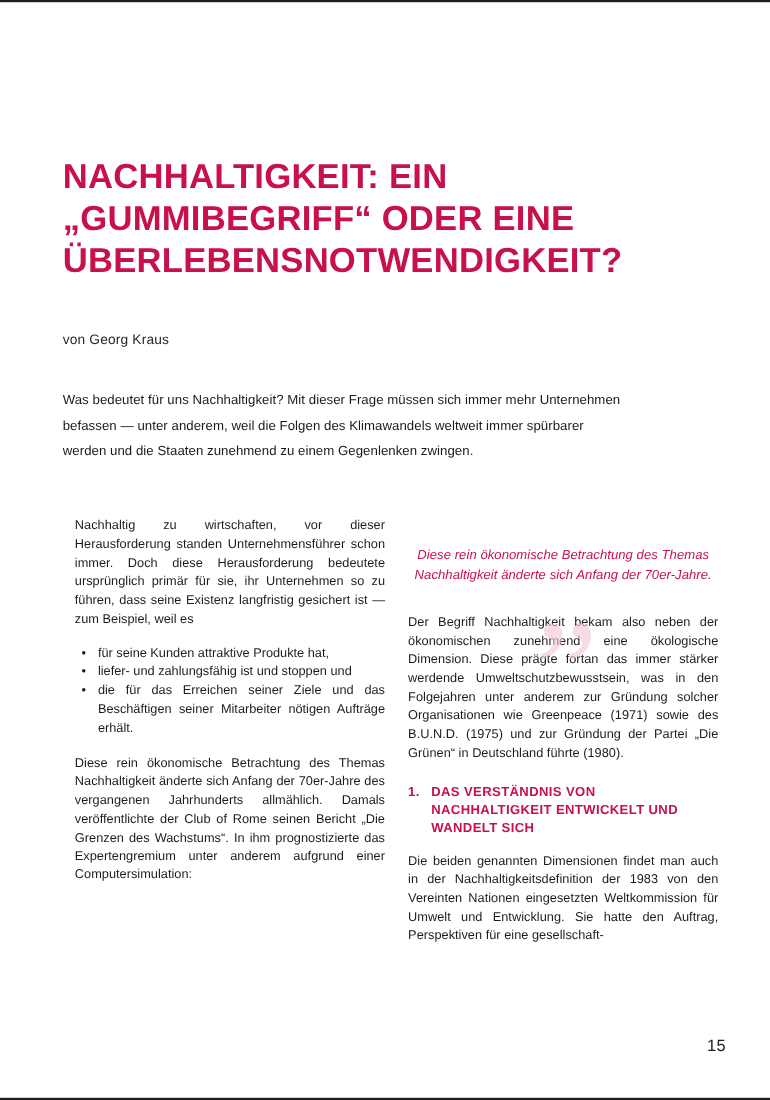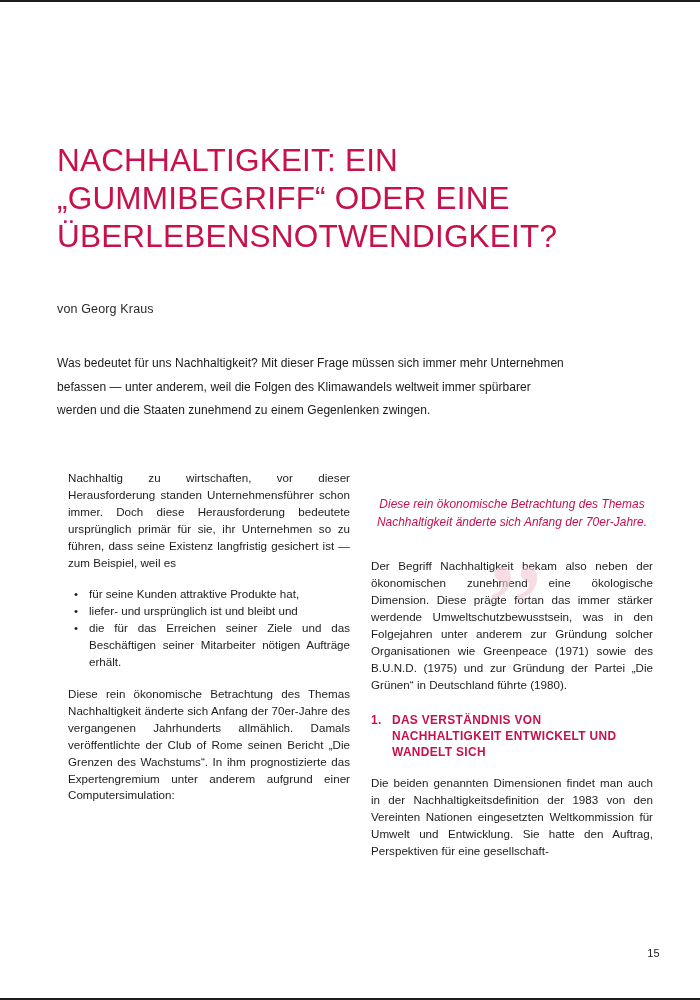--- a/index.html
+++ b/index.html
@@ -42,21 +42,21 @@
     position: absolute;
     left: 57px;
     top: 141px;
     width: 600px;
   }
   .doc-title {
     margin: 0;
     color: #C8104A;
     font-size: 31.5px;
     line-height: 38px;
-    font-weight: 400;
+    font-weight: 700;
     letter-spacing: 0.2px;
     white-space: pre-line;
   }
 
   .byline {
     position: absolute;
     left: 57px;
     top: 301px;
     font-size: 12.5px;
     line-height: 16px;
@@ -179,21 +179,21 @@
     position: absolute;
     left: 0;
     top: 0;
   }
 
   
   .page-number {
     position: absolute;
     right: 40px;
     bottom: 41px;
-    font-size: 11px;
+    font-size: 15px;
     color: #1c1c1c;
     letter-spacing: 0.3px;
   }
 </style>
 </head>
 <body>
 
 <div class="page">
 
   <div class="edge-top"></div>
@@ -209,21 +209,21 @@
   <p class="lead">Was bedeutet für uns Nachhaltigkeit? Mit dieser Frage müssen sich immer mehr Unternehmen befassen — unter anderem, weil die Folgen des Klimawandels weltweit immer spürbarer werden und die Staaten zunehmend zu einem Gegenlenken zwingen.</p>
 
   <div class="columns">
 
     <div class="col col-left">
 
       <p class="body-p">Nachhaltig zu wirtschaften, vor dieser Herausforderung standen Unternehmensführer schon immer. Doch diese Herausforderung bedeutete ursprünglich primär für sie, ihr Unternehmen so zu führen, dass seine Existenz langfristig gesichert ist — zum Beispiel, weil es</p>
 
       <ul class="bullets">
         <li>für seine Kunden attraktive Produkte hat,</li>
-        <li>liefer- und ursprünglich ist und bleibt und</li>
+        <li>liefer- und zahlungsfähig ist und stoppen und</li>
         <li>die für das Erreichen seiner Ziele und das Beschäftigen seiner Mitarbeiter nötigen Aufträge erhält.</li>
       </ul>
 
       <p class="body-p">Diese rein ökonomische Betrachtung des Themas Nachhaltigkeit änderte sich Anfang der 70er-Jahre des vergangenen Jahrhunderts allmählich. Damals veröffentlichte der Club of Rome seinen Bericht „Die Grenzen des Wachstums“. In ihm prognostizierte das Expertengremium unter anderem aufgrund einer Computersimulation:</p>
 
       <ul class="bullets">
       </ul>
 
     </div>
 

